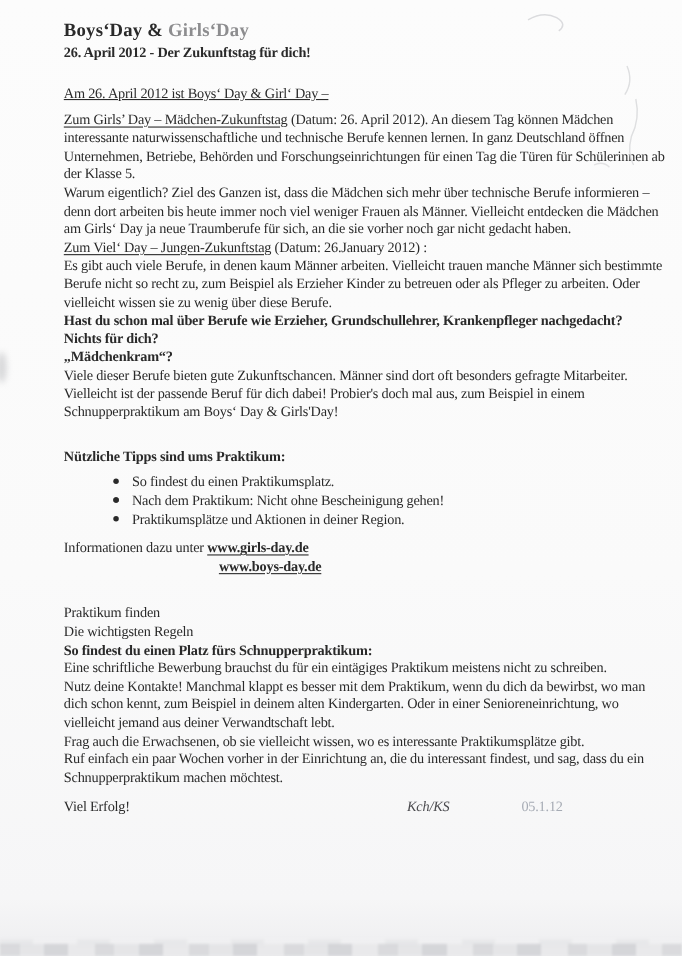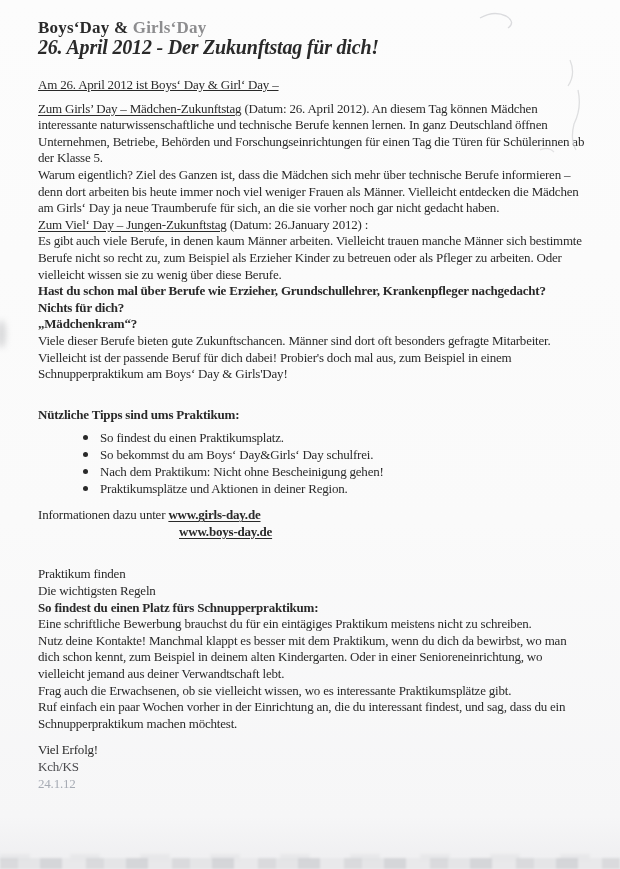--- a/index.html
+++ b/index.html
@@ -4,44 +4,44 @@
 <style>
   html,body { margin:0; padding:0; background:#e9e9e9; }
   .page {
     position:relative; width:620px; height:869px; margin:0 auto;
     background:linear-gradient(180deg,#fcfcfc 0%, #fafafa 60%, #f6f6f7 94%, #efeff1 99%);
     overflow:hidden;
     font-family:"Liberation Serif", serif;
     color:#2a2a2a;
   }
   .content {
-    position:absolute; left:38px; top:18px; width:552px;
+    position:absolute; left:58px; top:18px; width:552px;
     font-size:13px; line-height:16.6px; letter-spacing:-0.2px;
   }
   .doc-title { font-size:17px; font-weight:bold; line-height:20px; letter-spacing:0.2px; }
   .doc-title .gray { color:#8d8d8f; }
-  .doc-subtitle { font-size:20px; font-weight:bold; line-height:19px;font-style:italic; }
+  .doc-subtitle { font-size:13px; font-weight:bold; line-height:19px; }
   .intro { margin:20px 0 7px 0;text-decoration:underline; }
   p, .line { margin:0; }
   .u { text-decoration:underline; text-underline-offset:2px; }
   .b { font-weight:bold; }
   .tips-heading { font-weight:bold; margin-top:24px; margin-bottom:6px; }
   ul.tips-list { list-style:none; margin:0; padding:0; line-height:17px; }
   ul.tips-list li { position:relative; padding-left:62px; }
   ul.tips-list li .dot {
     position:absolute; left:45px; top:6px; width:5px; height:5px;
     background:#2a2a2a; border-radius:50%;
   }
   .info-line { margin-top:10px; }
   .url { font-weight:bold; text-decoration:underline; text-underline-offset:2px; }
   .url-line2 { padding-left:141px; }
   .finden { margin-top:26px; }
-  .footer { display:flex; margin-top:10px;flex-direction:column; }
+  .footer { display:flex; margin-top:10px; }
   .footer .vf { width:312px; }
-  .footer .initials { width:104px; color:#4a4a4e; }
+  .footer .initials { width:104px; font-style:italic; color:#4a4a4e; }
   .footer .date { color:#a6abb4; }
   
   .scan-bottom {
     position:absolute; left:0; right:0; bottom:0; height:11px; opacity:.65;
     background:repeating-linear-gradient(90deg,#cfd0d3 0 18px,#e0e1e3 18px 40px,#c8c9cd 40px 62px,#e6e6e8 62px 86px);
     filter:blur(1.2px);
   }
   .scan-bottom2 {
     position:absolute; left:0; right:0; bottom:9px; height:6px; opacity:.35;
     background:repeating-linear-gradient(90deg,#d8d9db 0 30px,#f0f0f1 30px 70px);
@@ -71,42 +71,42 @@
     <p>Es gibt auch viele Berufe, in denen kaum Männer arbeiten. Vielleicht trauen manche Männer sich bestimmte Berufe nicht so recht zu, zum Beispiel als Erzieher Kinder zu betreuen oder als Pfleger zu arbeiten. Oder vielleicht wissen sie zu wenig über diese Berufe.</p>
     <p class="b">Hast du schon mal über Berufe wie Erzieher, Grundschullehrer, Krankenpfleger nachgedacht?</p>
     <p class="b">Nichts für dich?</p>
     <p class="b">„Mädchenkram“?</p>
     <p>Viele dieser Berufe bieten gute Zukunftschancen. Männer sind dort oft besonders gefragte Mitarbeiter.</p>
     <p>Vielleicht ist der passende Beruf für dich dabei! Probier's doch mal aus, zum Beispiel in einem Schnupperpraktikum am Boys‘ Day &amp; Girls'Day!</p>
 
     <p class="tips-heading">Nützliche Tipps sind ums Praktikum:</p>
     <ul class="tips-list">
       <li><span class="dot"></span><span>So findest du einen Praktikumsplatz.</span></li>
-      <li><span class="dot"></span><span>So bekommst du am Boys‘ Day&amp;Girls‘ Day schulfrei.</span></li>
+      <li><span class="dot"></span></li>
       <li><span class="dot"></span><span>Nach dem Praktikum: Nicht ohne Bescheinigung gehen!</span></li>
       <li><span class="dot"></span><span>Praktikumsplätze und Aktionen in deiner Region.</span></li>
     </ul>
 
     <p class="info-line"><span>Informationen dazu unter </span><span class="url">www.girls-day.de</span></p>
     <p class="url-line2"><span class="url">www.boys-day.de</span></p>
 
     <div class="finden">
       <p>Praktikum finden</p>
       <p>Die wichtigsten Regeln</p>
       <p class="b">So findest du einen Platz fürs Schnupperpraktikum:</p>
       <p>Eine schriftliche Bewerbung brauchst du für ein eintägiges Praktikum meistens nicht zu schreiben.</p>
       <p>Nutz deine Kontakte! Manchmal klappt es besser mit dem Praktikum, wenn du dich da bewirbst, wo man dich schon kennt, zum Beispiel in deinem alten Kindergarten. Oder in einer Senioreneinrichtung, wo vielleicht jemand aus deiner Verwandtschaft lebt.</p>
       <p>Frag auch die Erwachsenen, ob sie vielleicht wissen, wo es interessante Praktikumsplätze gibt.</p>
       <p>Ruf einfach ein paar Wochen vorher in der Einrichtung an, die du interessant findest, und sag, dass du ein Schnupperpraktikum machen möchtest.</p>
     </div>
 
     <div class="footer">
       <span class="vf">Viel Erfolg!</span>
       <span class="initials">Kch/KS</span>
-      <span class="date">24.1.12</span>
+      <span class="date">05.1.12</span>
     </div>
   </div>
 
   <svg class="scribbles" width="200" height="200" viewBox="0 0 200 200">
     <path d="M60 18 q14 -8 26 -2 q10 6 2 12" fill="none" stroke="#d3d4d7" stroke-width="1.4"></path>
     <path d="M150 60 q6 14 -2 26 M158 90 q4 18 -4 34 q-4 16 2 26" fill="none" stroke="#d7d8da" stroke-width="1.3"></path>
     <path d="M120 150 q8 -4 14 2" fill="none" stroke="#dcdcde" stroke-width="1.2"></path>
   </svg>
   <div class="smudge-left"></div>
   <div class="scan-bottom2"></div>

